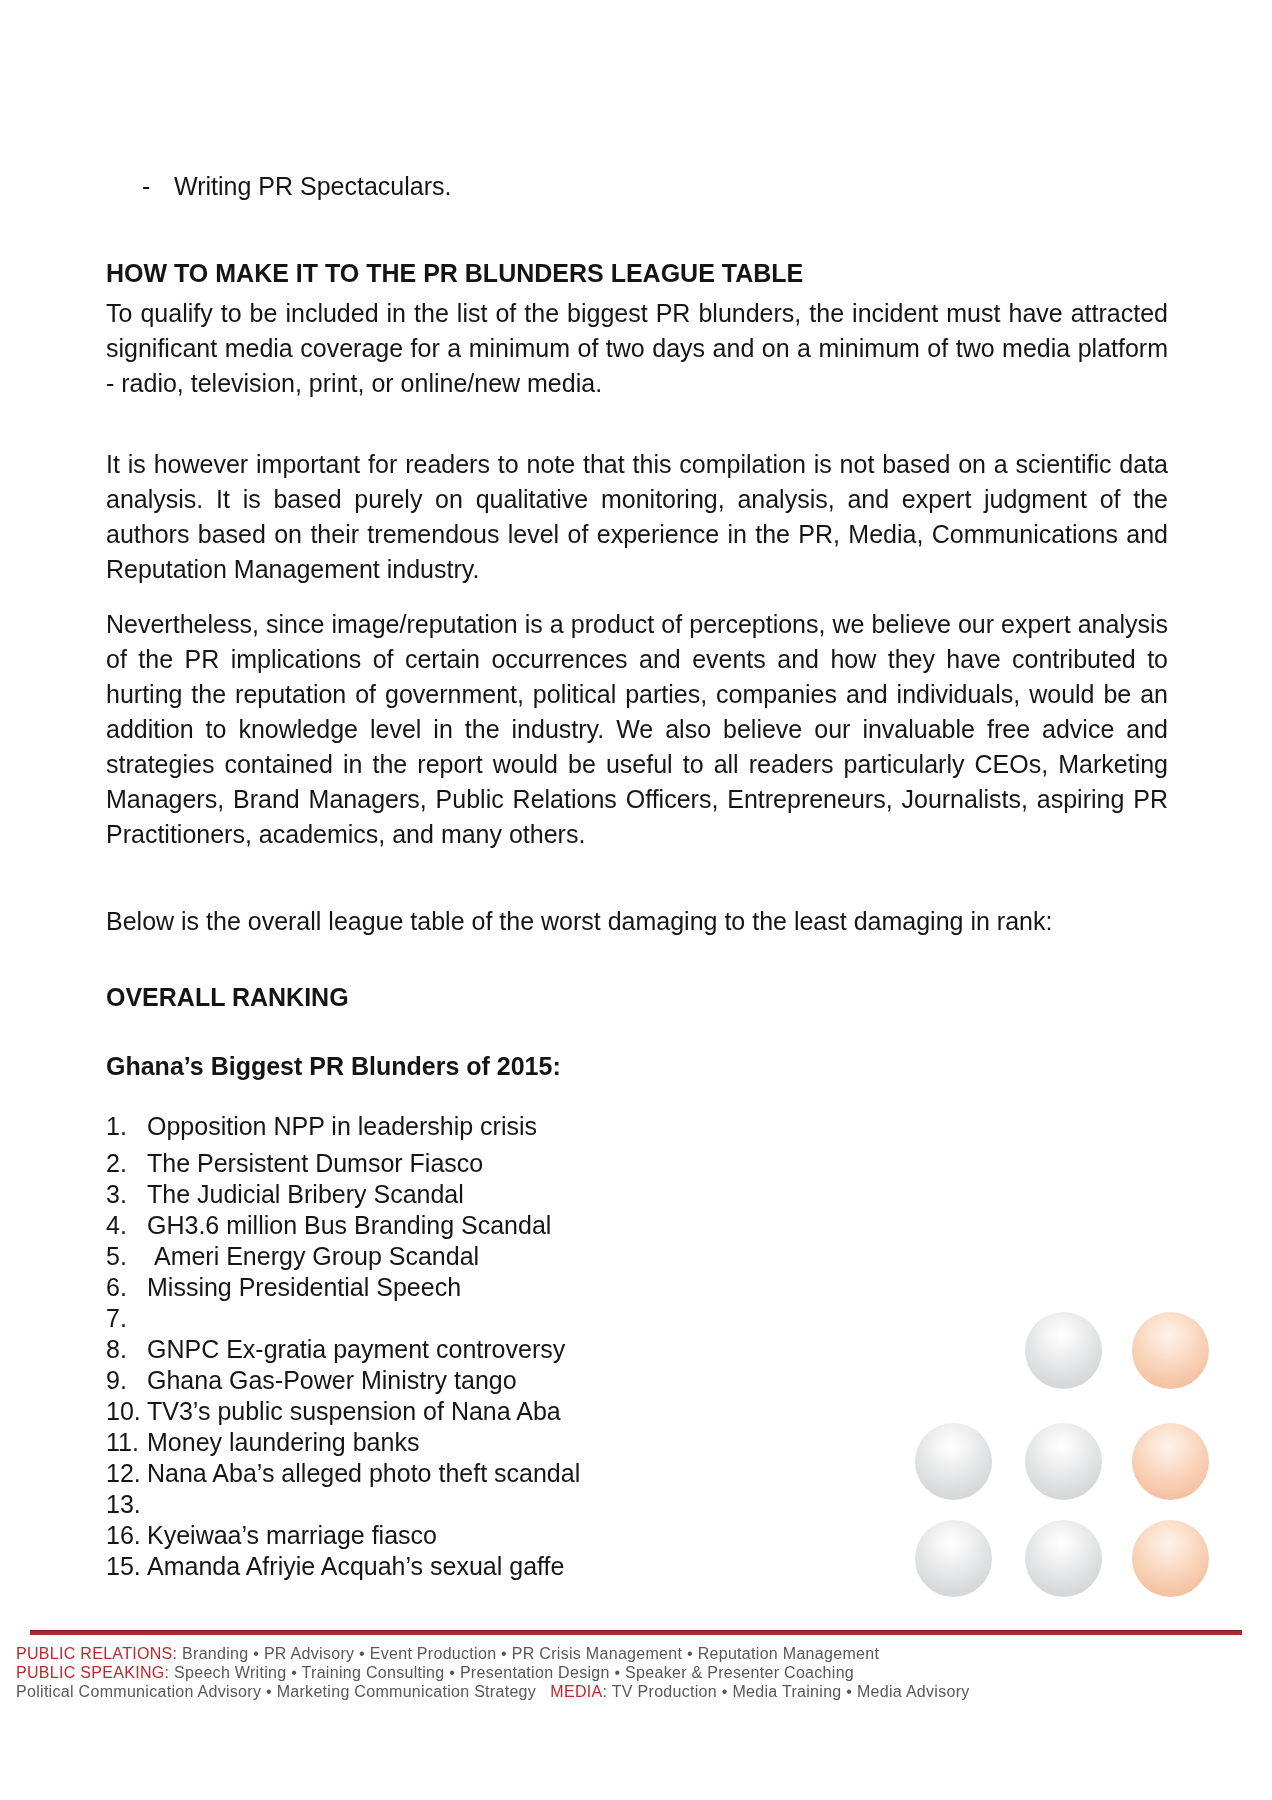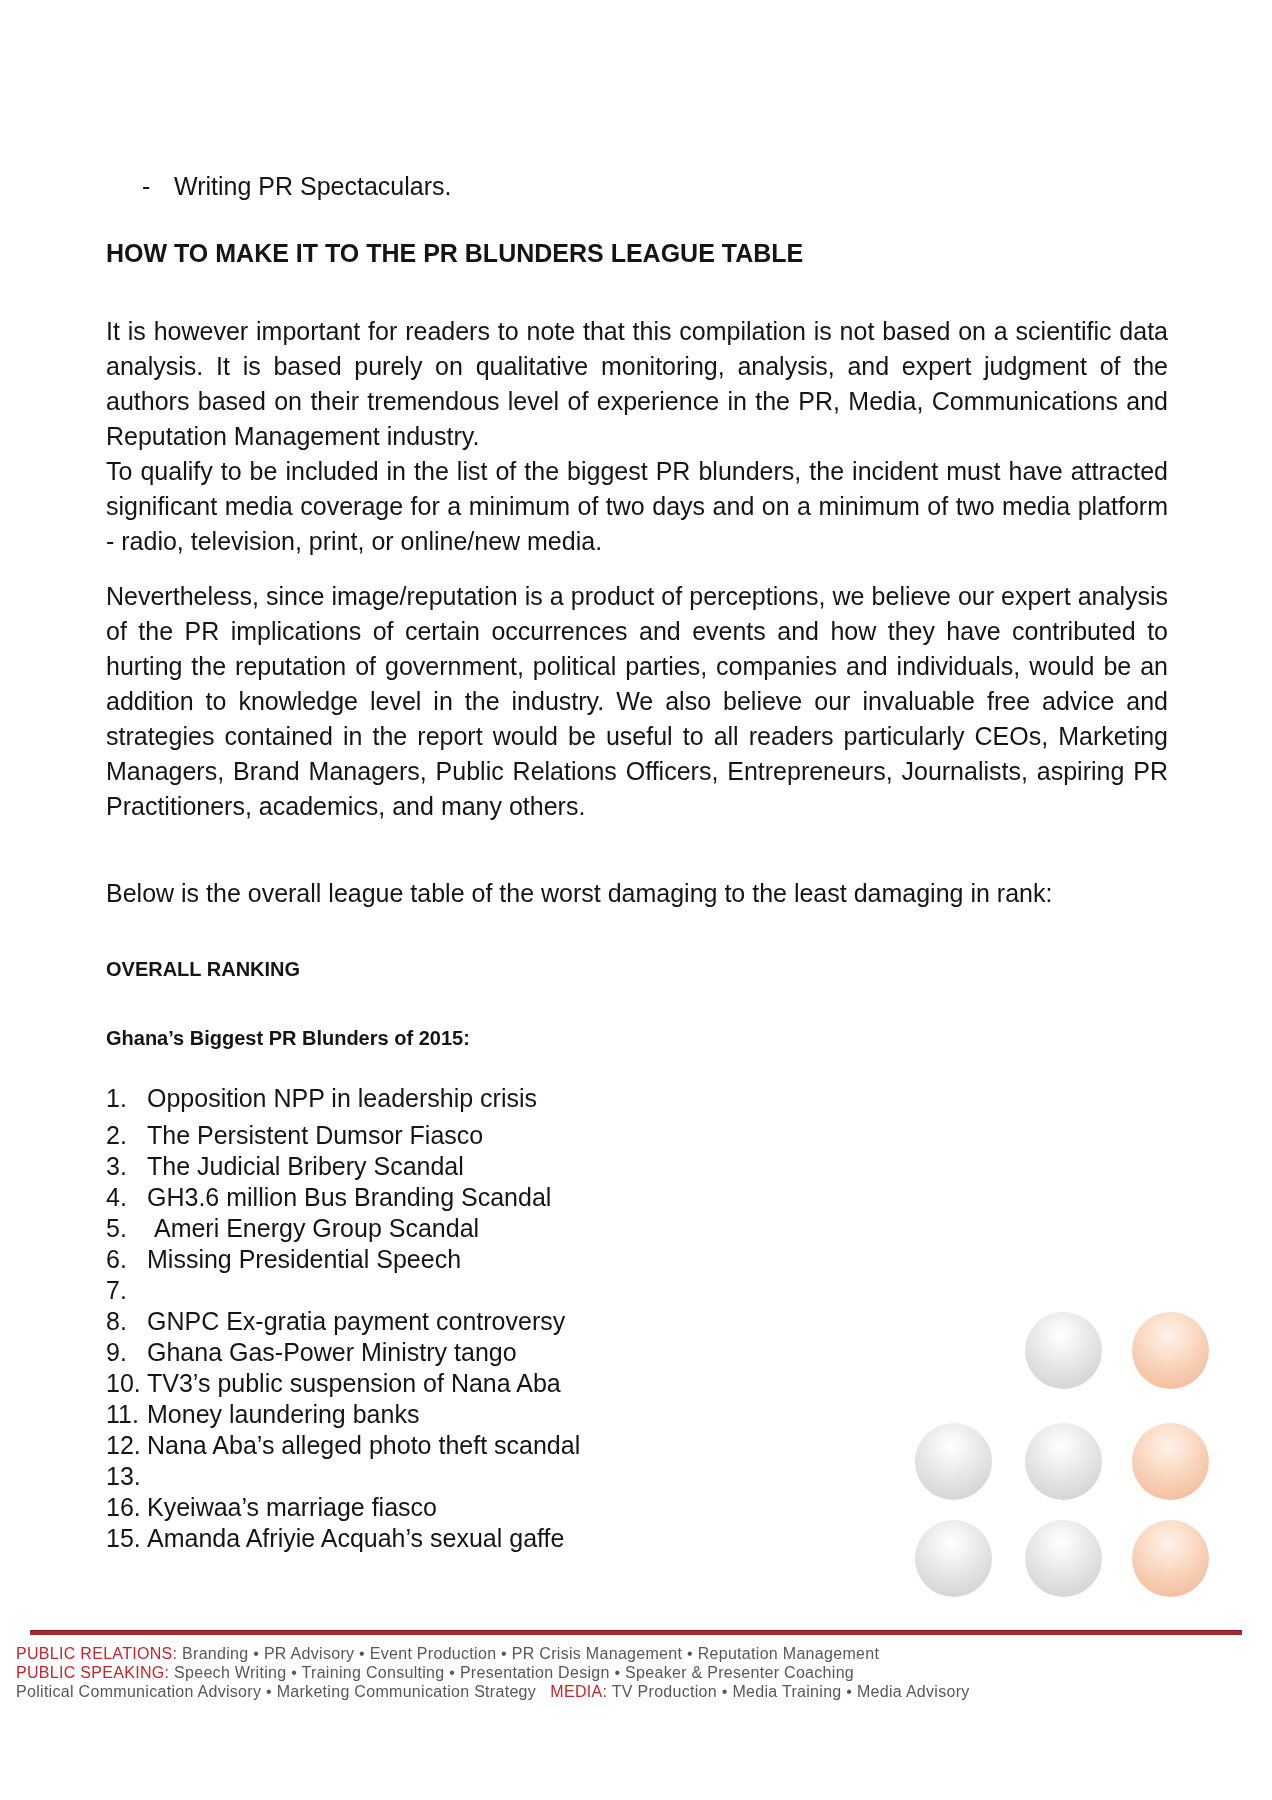--- a/index.html
+++ b/index.html
@@ -7,22 +7,22 @@
     position:relative;
     width:1272px;height:1800px;
     background:#ffffff;
     font-family:"Liberation Sans","DejaVu Sans",sans-serif;
     color:#151515;
     overflow:hidden;
   }
   .content{position:absolute;left:106px;width:1062px;top:0;}
   .bullet-row{margin-top:172px;font-size:25px;line-height:29px;display:flex;}
   .bullet-dash{margin-left:36px;flex:0 0 32px;}
-  .h-main{font-size:25px;line-height:29px;font-weight:bold;margin:38px 0 8px 0;}
-  .h-sub{font-size:20px;line-height:29px;font-weight:bold;margin:0;}
+  .h-main{font-size:25px;line-height:29px;font-weight:bold;margin:58px 0 8px 0;}
+  .h-sub{font-size:25px;line-height:29px;font-weight:bold;margin:0;}
   .mt44{margin-top:44px;}
   .mt40{margin-top:40px;}
   .para{font-size:25px;line-height:35px;text-align:justify;margin:0;}
   .para.mt46{margin-top:46px;}
   .para.mt44{margin-top:20px;}
   .para.single{margin-top:52px;text-align:left;}
   .rank-list{margin-top:30px;font-size:25px;line-height:31px;}
   .rank-row{display:flex;}
   .rank-row.gap-after{margin-bottom:6px;}
   .rank-num{flex:0 0 41px;}
@@ -57,23 +57,23 @@
 
   <div class="content">
 
     <div class="bullet-row">
       <span class="bullet-dash">-</span>
       <span class="bullet-text">Writing PR Spectaculars.</span>
     </div>
 
     <div class="h-main">HOW TO MAKE IT TO THE PR BLUNDERS LEAGUE TABLE</div>
 
+    <p class="para">To qualify to be included in the list of the biggest PR blunders, the incident must have attracted significant media coverage for a minimum of two days and on a minimum of two media platform - radio, television, print, or online/new media.</p>
+
     <p class="para mt46">It is however important for readers to note that this compilation is not based on a scientific data analysis. It is based purely on qualitative monitoring, analysis, and expert judgment of the authors based on their tremendous level of experience in the PR, Media, Communications and Reputation Management industry.</p>
-
-    <p class="para">To qualify to be included in the list of the biggest PR blunders, the incident must have attracted significant media coverage for a minimum of two days and on a minimum of two media platform - radio, television, print, or online/new media.</p>
 
     <p class="para mt44">Nevertheless, since image/reputation is a product of perceptions, we believe our expert analysis of the PR implications of certain occurrences and events and how they have contributed to hurting the reputation of government, political parties, companies and individuals, would be an addition to knowledge level in the industry. We also believe our invaluable free advice and strategies contained in the report would be useful to all readers particularly CEOs, Marketing Managers, Brand Managers, Public Relations Officers, Entrepreneurs, Journalists, aspiring PR Practitioners, academics, and many others.</p>
 
     <p class="para single">Below is the overall league table of the worst damaging to the least damaging in rank:</p>
 
     <div class="h-sub mt44">OVERALL RANKING</div>
 
     <div class="h-sub mt40">Ghana’s Biggest PR Blunders of 2015:</div>
 
     <div class="rank-list">

